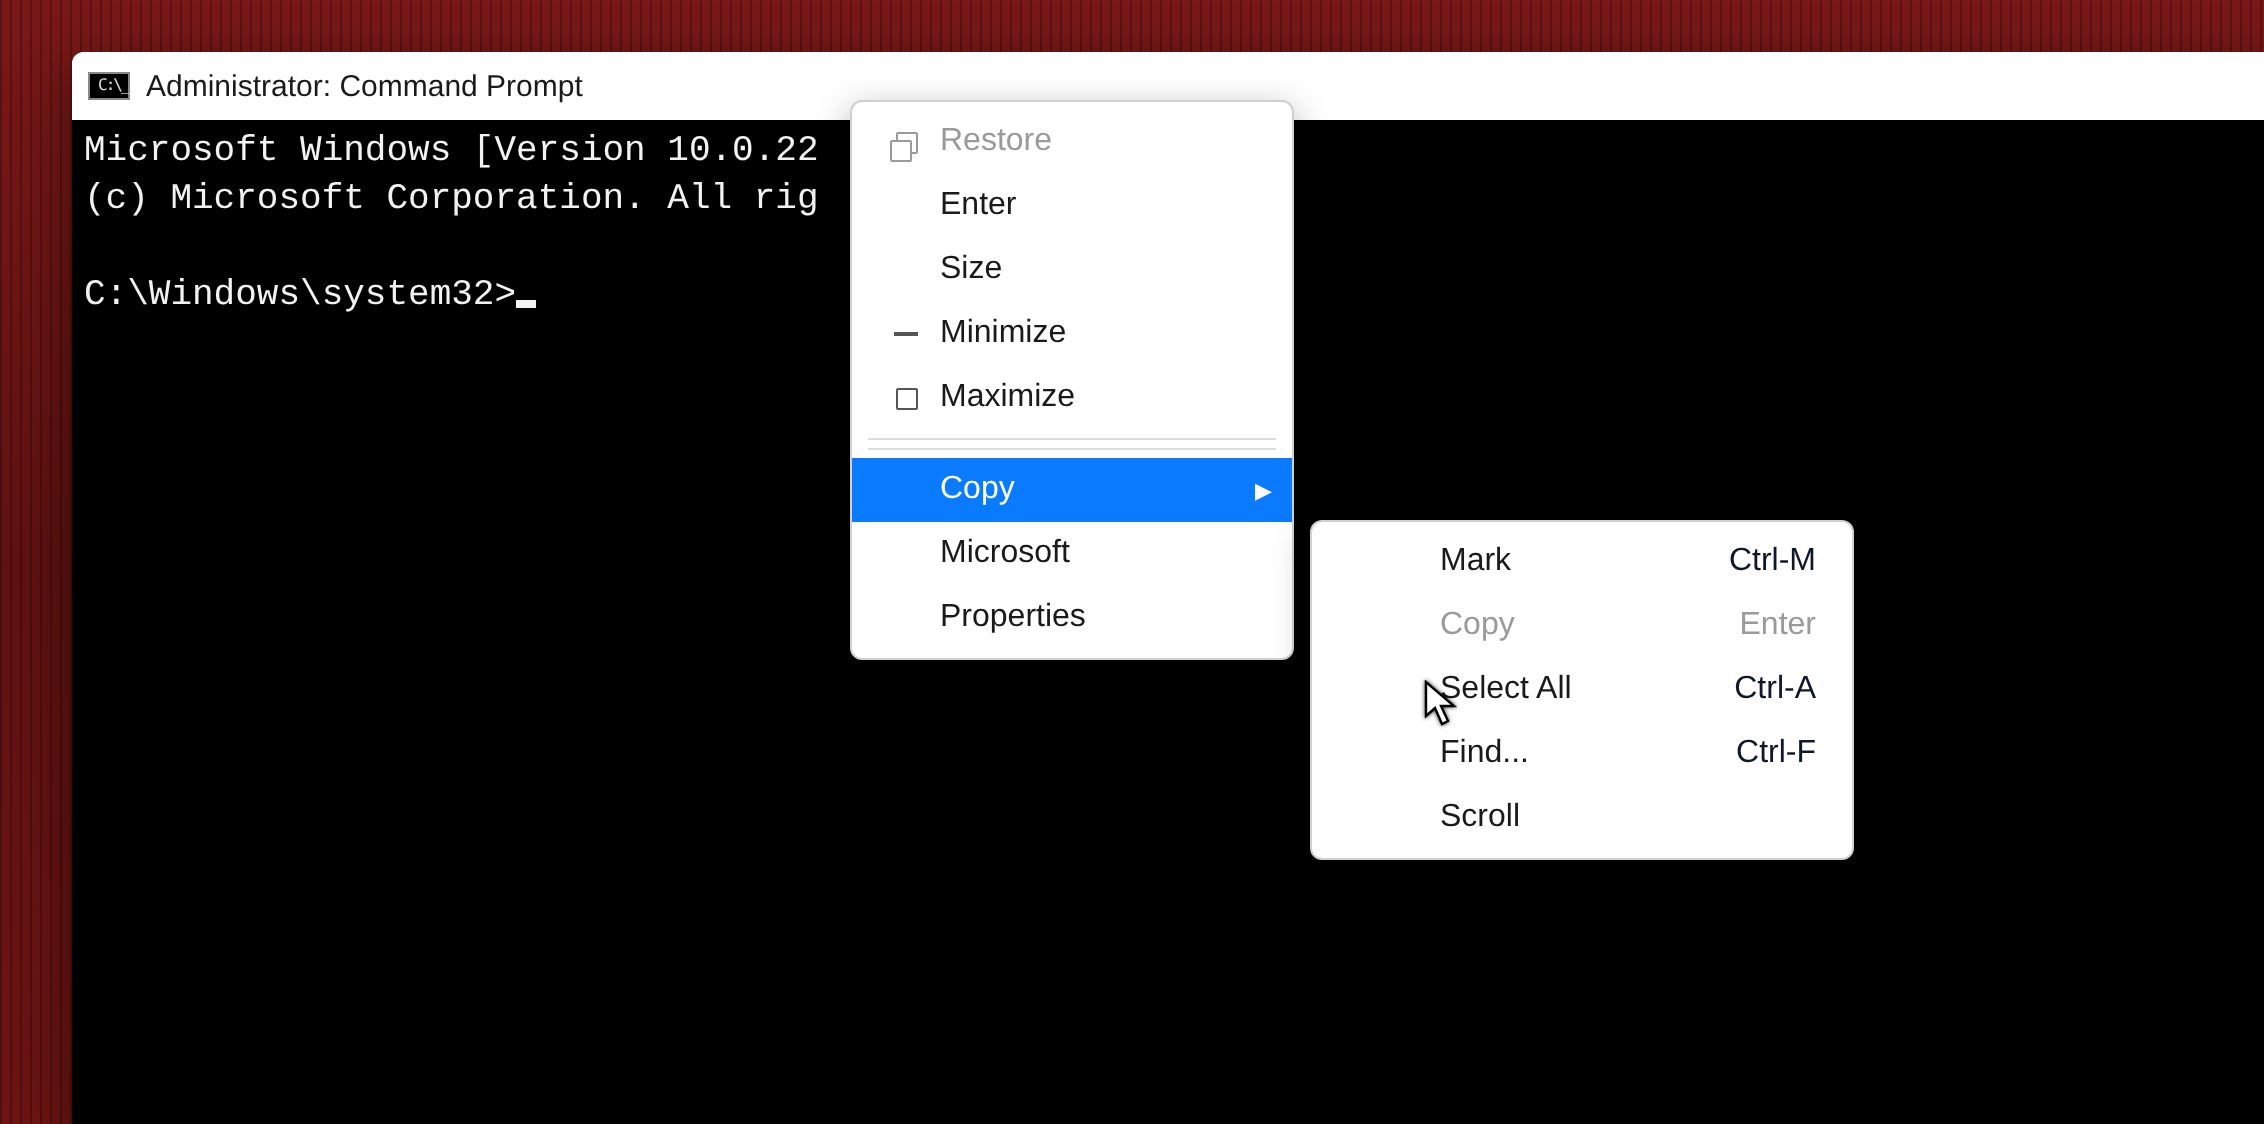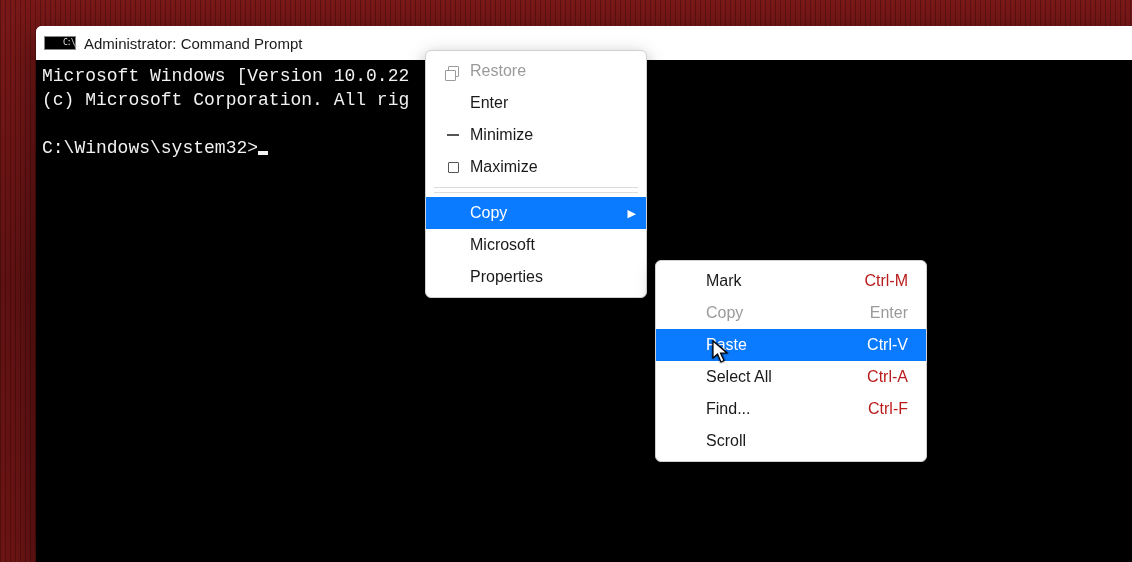--- a/index.html
+++ b/index.html
@@ -38,28 +38,28 @@
     height: 34px;
     display: flex;
     align-items: center;
     padding: 0 8px;
     background: #ffffff;
     gap: 8px;
     font-size: 15px;
     color: #1a1a1a;
   }
   .cmd-icon {
-    width: 32px;
+    width: 21px;
     height: 14px;
     background: #000;
     border: 1px solid #888;
     position: relative;
     display: flex;
     align-items: center;
-    padding-left: 18px;
+    padding-left: 4px;
     box-sizing: border-box;
   }
   .cmd-icon span {
     color: #e0e0e0;
     font-size: 8px;
     line-height: 8px;
     font-family: monospace;
     letter-spacing: -1px;
   }
 
@@ -107,21 +107,21 @@
     width: 34px;
     display: flex;
     align-items: center;
     justify-content: center;
     color: #555;
   }
   .menu .item .label {
     flex: 1;
   }
   .menu .item .shortcut {
-    color: #b91c1c;
+    color: #0f172a;
     margin-left: 30px;
   }
   .menu .item.disabled .label,
   .menu .item.disabled .shortcut,
   .menu .item.disabled .icon-col {
     color: #9a9a9a;
   }
   .menu .item.bold .label { font-weight: 600; }
   .menu .sep {
     height: 1px;
@@ -147,21 +147,21 @@
   #system-menu {
     left: 425px;
     top: 50px;
     width: 220px;
   }
   #edit-submenu {
     left: 655px;
     top: 260px;
     width: 270px;
   }
-  #edit-submenu .item { padding-left: 8px; }
+  #edit-submenu .item { padding-left: 22px; }
   #edit-submenu .item .icon-col { width: 42px; }
 
   
   .ic-restore, .ic-maximize {
     width: 11px; height: 11px; border: 1.5px solid currentColor;
     border-radius: 1px; box-sizing: border-box;
   }
   .ic-restore { position: relative; }
   .ic-restore::after {
     content: ""; position: absolute; left: -4px; top: 3px;
@@ -214,20 +214,24 @@
     <span class="icon-col">
         <span class="ic-restore"></span>
       </span>
     <span class="label">Restore</span>
   </div>
   <div class="item">
     <span class="icon-col"></span>
     <span class="label">Enter</span>
   </div>
   <div class="item">
+    <span class="icon-col"></span>
+    <span class="label">Size</span>
+  </div>
+  <div class="item">
     <span class="icon-col">
         <span class="ic-minimize"></span>
       </span>
     <span class="label">Minimize</span>
   </div>
   <div class="item">
     <span class="icon-col">
         <span class="ic-maximize"></span>
       </span>
     <span class="label">Maximize</span>
@@ -252,25 +256,20 @@
 <div id="edit-submenu" class="menu">
   <div class="item">
     <span class="icon-col"></span>
     <span class="label">Mark</span>
     <span class="shortcut">Ctrl-M</span>
   </div>
   <div class="item disabled">
     <span class="icon-col"></span>
     <span class="label">Copy</span>
     <span class="shortcut">Enter</span>
-  </div>
-  <div class="item highlight">
-    <span class="icon-col"></span>
-    <span class="label">Paste</span>
-    <span class="shortcut">Ctrl-V</span>
   </div>
   <div class="item">
     <span class="icon-col"></span>
     <span class="label">Select All</span>
     <span class="shortcut">Ctrl-A</span>
   </div>
   <div class="item">
     <span class="icon-col"></span>
     <span class="label">Find...</span>
     <span class="shortcut">Ctrl-F</span>

